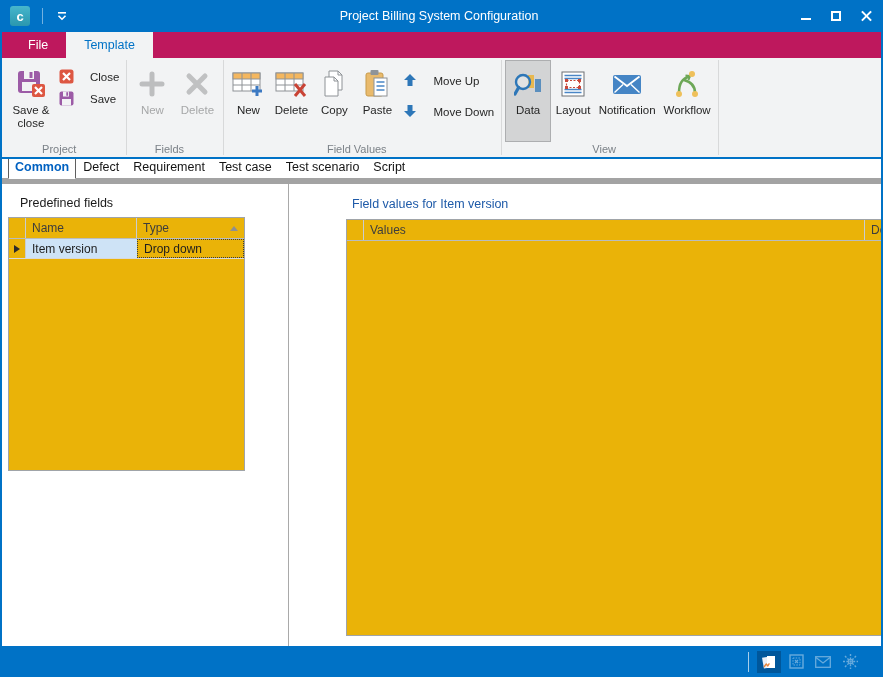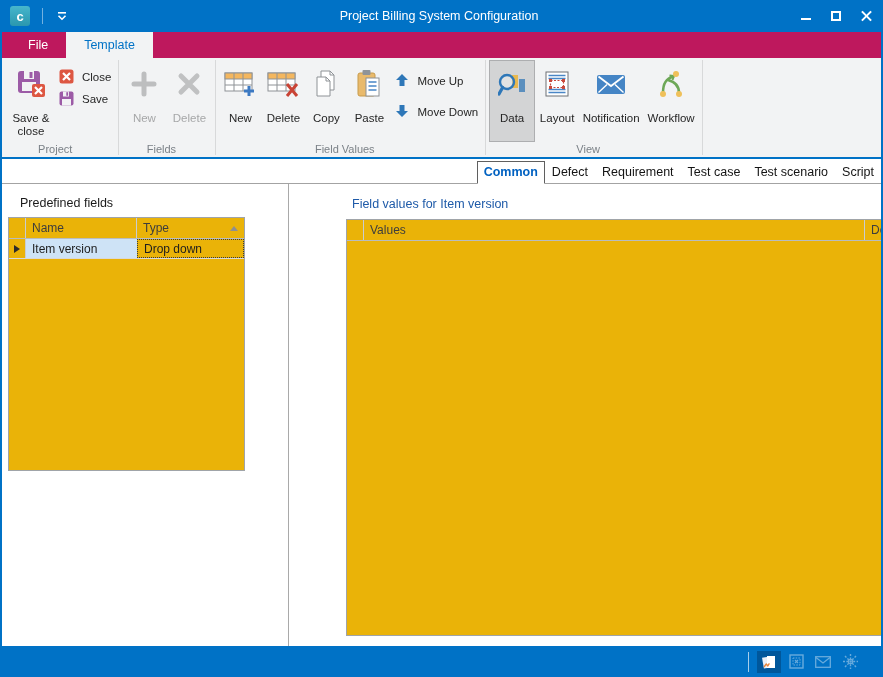--- a/index.html
+++ b/index.html
@@ -56,33 +56,33 @@
     position:absolute; bottom:2px; left:0; right:12px; text-align:center;
     font-size:11px; color:#7B8187;
   }
   .rsep { width:1px; background:#D8D9DA; margin:2px 0; }
 
   .bigbtn {
     display:flex; flex-direction:column; align-items:center;
     padding-top:6px; height:82px; border:1px solid transparent;
   }
   .bigbtn .ico { height:34px; display:flex; align-items:center; justify-content:center; }
-  .bigbtn .lbl { font-size:11.5px; line-height:13px; text-align:center; margin-top:11px; color:#262626; }
+  .bigbtn .lbl { font-size:11.5px; line-height:13px; text-align:center; margin-top:3px; color:#262626; }
   .bigbtn.pressed { background:#D3D4D5; border:1px solid #ADAEB0; }
   .bigbtn.disabled .lbl { color:#A6A7A8; }
 
   .smallcol { display:flex; flex-direction:column; margin-top:6px; }
-  .smallbtn { display:flex; align-items:center; gap:8px; height:22px; padding:0 4px; font-size:11.5px; color:#262626; }
+  .smallbtn { display:flex; align-items:center; gap:16px; height:22px; padding:0 4px; font-size:11.5px; color:#262626; }
   .movecol { display:flex; flex-direction:column; gap:9px; margin-top:10px; }
 
   
   .content { flex:1 1 auto; background:#fff; display:flex; flex-direction:column; overflow:hidden; }
   .pagetabs {
     height:25px; flex:0 0 25px; display:flex; align-items:flex-end;
-    padding-left:6px; border-bottom:1px solid #a3a3a3; background:#fff;justify-content:flex-end;
+    padding-left:6px; border-bottom:6px solid #a3a3a3; background:#fff;
   }
   .ptab { padding:3px 7px 4px; font-size:12.5px; color:#141414; }
   .ptab.active {
     font-weight:bold; color:#0061C1; background:#fff;
     border:1px solid #5F5F5F; border-bottom:1px solid #fff;
     margin-bottom:-1px; padding:3px 6px 4px;
   }
 
   .panels { flex:1 1 auto; display:flex; overflow:hidden;gap:44px; }
   .left-panel { width:242px; flex:0 0 242px; }

